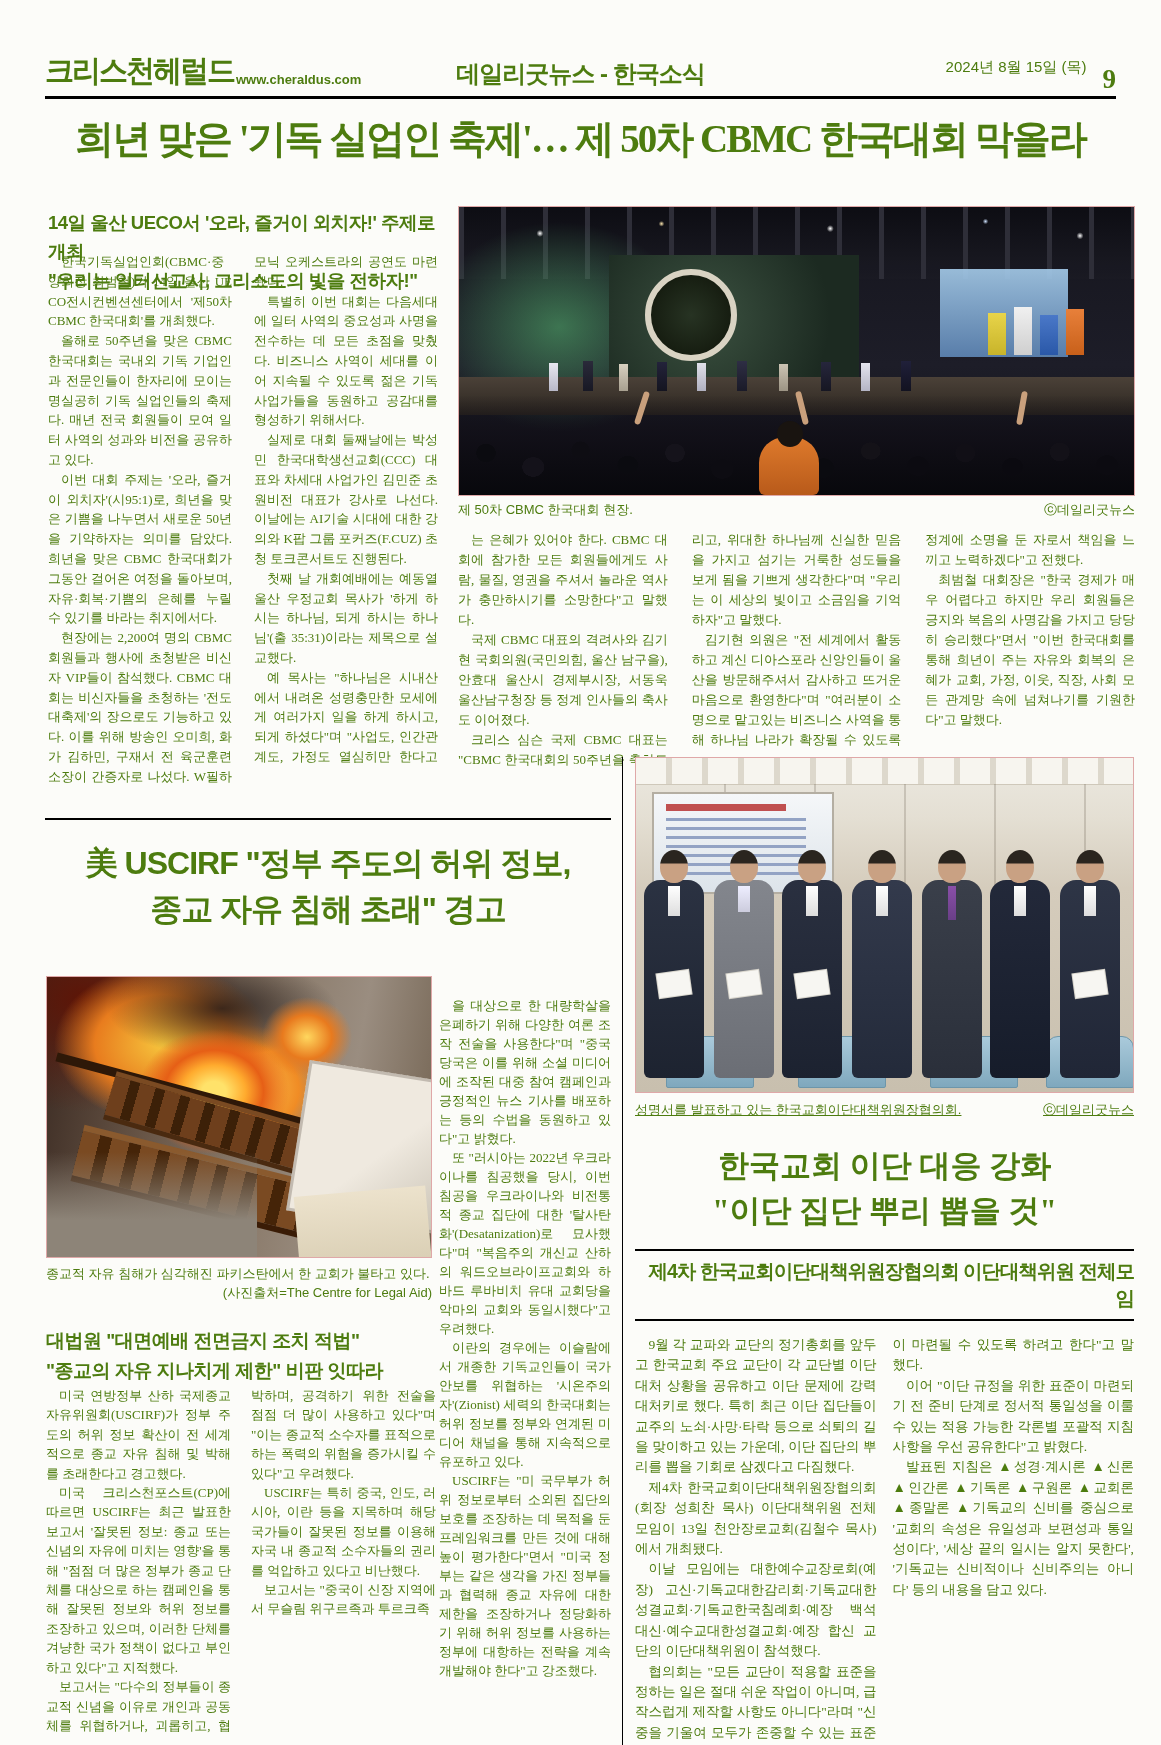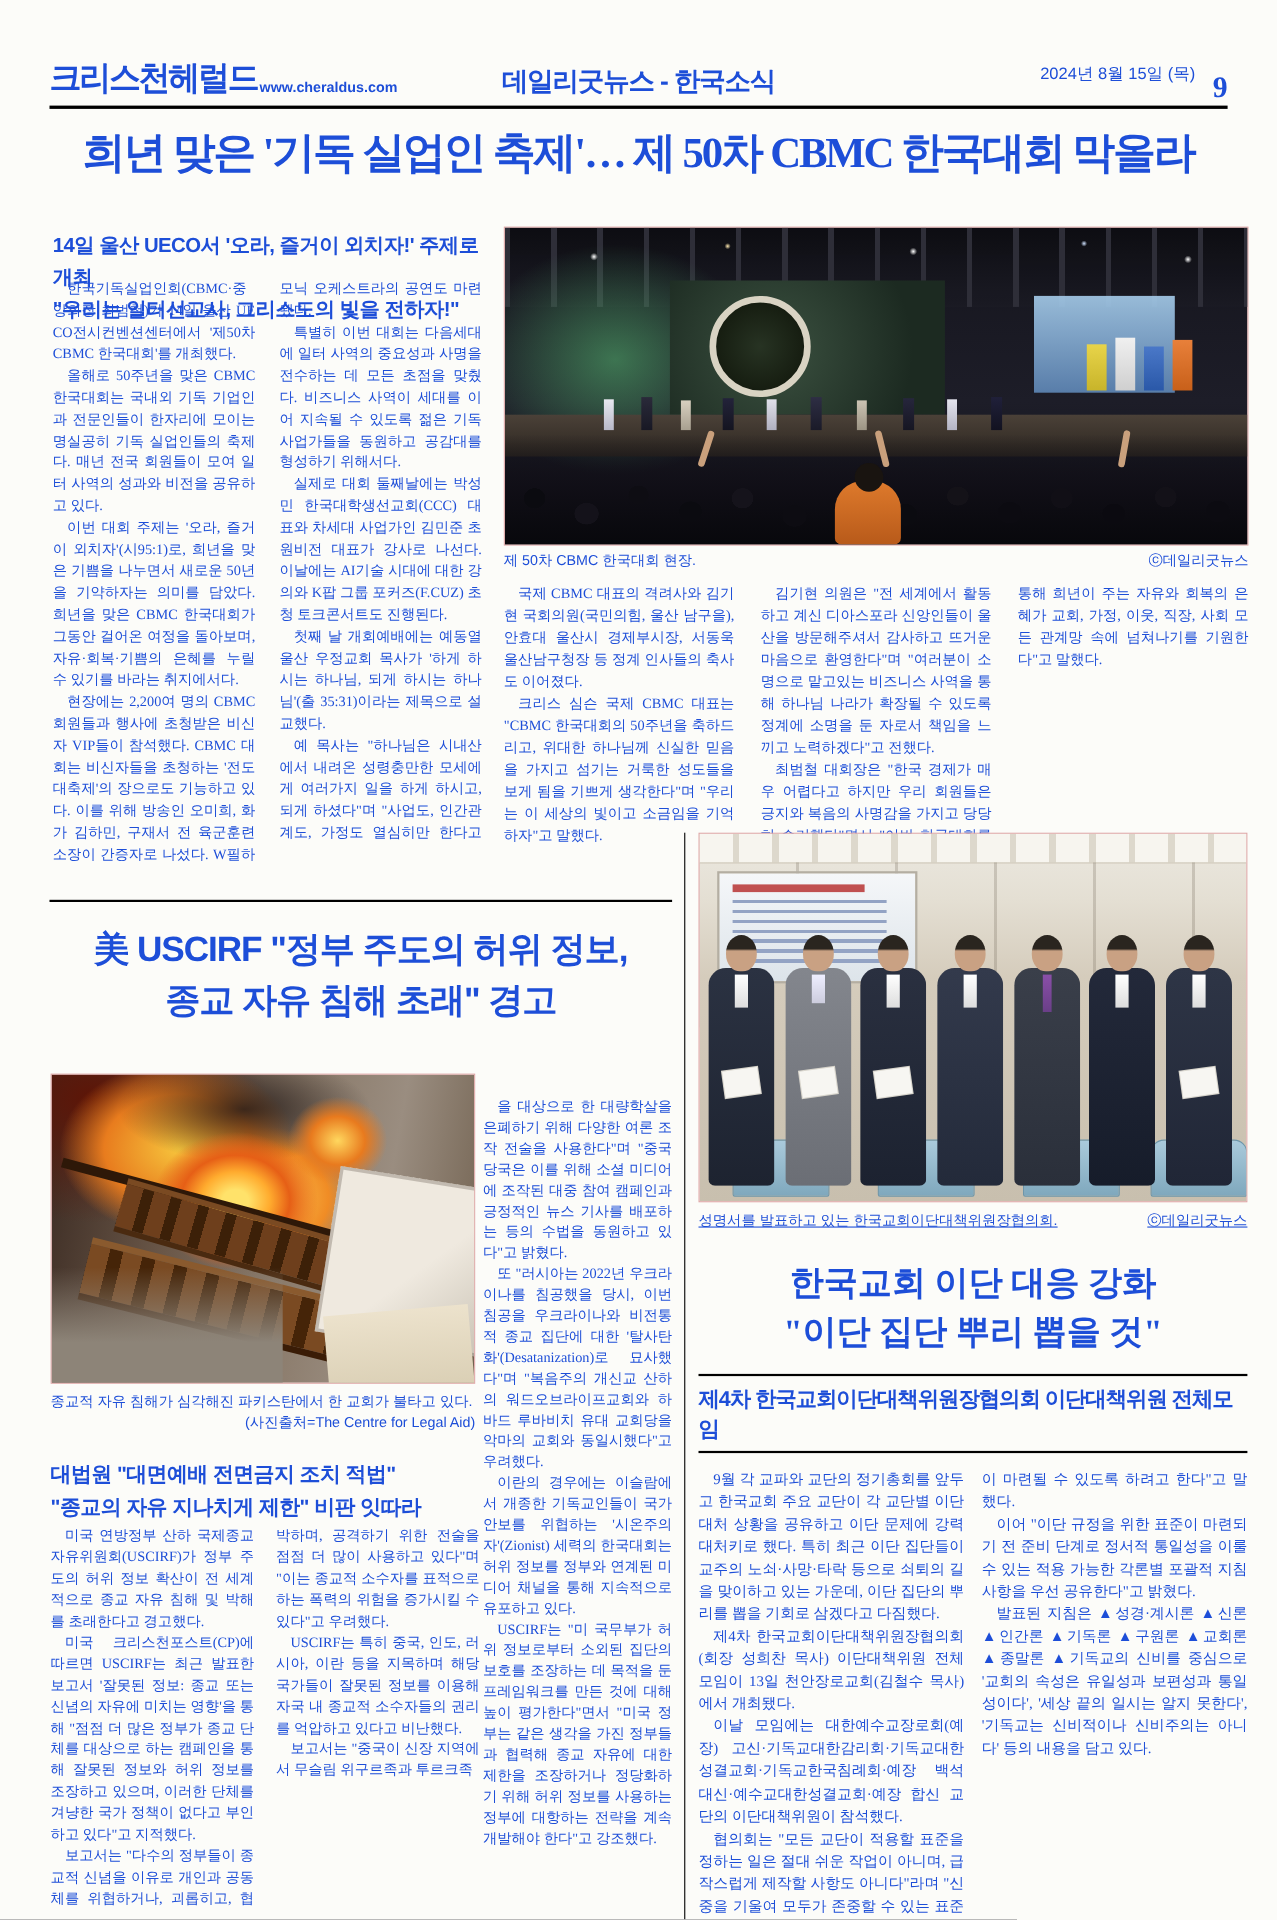--- a/index.html
+++ b/index.html
@@ -1,16 +1,16 @@
 <!DOCTYPE html>
 <html><head>
 <meta charset="utf-8">
 <style>
   html,body{margin:0;padding:0;background:#888;}
-  .page{position:relative;width:1161px;height:1745px;background:#fcfcf9;color:#1d4ed8;
+  .page{position:relative;width:1161px;height:1745px;background:#fcfcf9;color:#4d7c0f;
         font-family:"Liberation Serif","DejaVu Serif",serif;overflow:hidden;}
 
   
   .masthead{position:absolute;left:45px;top:46px;width:1071px;height:50px;
             border-bottom:3px solid #000;display:flex;align-items:flex-end;}
   .mh-logo{font-family:"Liberation Sans","DejaVu Sans",sans-serif;font-weight:bold;
            font-size:29px;letter-spacing:-2px;transform:scaleY(1.05);padding-bottom:4px;}
   .mh-url{font-family:"Liberation Sans",sans-serif;font-weight:bold;font-size:13px;
           margin-left:2px;padding-bottom:9px;}
   .mh-section{position:absolute;left:0;right:0;text-align:center;bottom:6px;
@@ -170,21 +170,21 @@
   .p3-man.suit-c{background:linear-gradient(#fff,#ddd) 50% 6px/12px 30px no-repeat,linear-gradient(#2a3040,#1c2230);}
   .p3-man.suit-d{background:linear-gradient(#fff,#ddd) 50% 6px/12px 30px no-repeat,linear-gradient(#333a4c,#232a3a);}
   .p3-man.suit-e{background:linear-gradient(#8a4fa8,#6a3f88) 50% 6px/8px 34px no-repeat,linear-gradient(#3a3f4a,#2a2f3a);}
   .p3-man.suit-f{background:linear-gradient(#fff,#ddd) 50% 6px/12px 30px no-repeat,linear-gradient(#23293a,#161c2a);}
   .p3-man.suit-g{background:linear-gradient(#fff,#ddd) 50% 6px/12px 30px no-repeat,linear-gradient(#2e3546,#202636);}
   .p3-man.has-paper::after{content:"";position:absolute;left:14px;top:92px;width:32px;height:24px;
      background:#f7f6f2;transform:rotate(-8deg);box-shadow:0 0 0 1px #d8d5cc;}
   .a3-caption{margin-top:8px;width:499px;text-decoration:underline;}
   .a3-headline{margin-top:24px;width:499px;text-align:center;font-weight:bold;
      font-size:31px;line-height:45px;letter-spacing:0;}
-  .a3-subhead{margin-top:16px;width:499px;box-sizing:border-box;text-align:left;
+  .a3-subhead{margin-top:16px;width:499px;box-sizing:border-box;text-align:right;
      font-size:19.5px;letter-spacing:-1px;
      border-top:2px solid #000;border-bottom:2px solid #000;padding:7px 0;}
   .a3-body{margin-top:14px;width:499px;height:438px;
      column-count:2;column-gap:16px;column-fill:auto;
      font-size:13.5px;line-height:20.4px;overflow:hidden;}
 </style>
 </head>
 <body>
 
 <div class="page">
@@ -234,20 +234,21 @@
     <div class="p1-orange"></div>
     <div class="p1-orange-head"></div>
   </div>
 
   <div class="a1-caption caption-row">
     <span>제 50차 CBMC 한국대회 현장.</span>
     <span>ⓒ데일리굿뉴스</span>
   </div>
 
   <div class="a1-body-right body-text">
+    <p>는 은혜가 있어야 한다. CBMC 대회에 참가한 모든 회원들에게도 사람, 물질, 영권을 주셔서 놀라운 역사가 충만하시기를 소망한다"고 말했다.</p>
     <p>국제 CBMC 대표의 격려사와 김기현 국회의원(국민의힘, 울산 남구을), 안효대 울산시 경제부시장, 서동욱 울산남구청장 등 정계 인사들의 축사도 이어졌다.</p>
     <p>크리스 심슨 국제 CBMC 대표는 "CBMC 한국대회의 50주년을 축하드리고, 위대한 하나님께 신실한 믿음을 가지고 섬기는 거룩한 성도들을 보게 됨을 기쁘게 생각한다"며 "우리는 이 세상의 빛이고 소금임을 기억하자"고 말했다.</p>
     <p>김기현 의원은 "전 세계에서 활동하고 계신 디아스포라 신앙인들이 울산을 방문해주셔서 감사하고 뜨거운 마음으로 환영한다"며 "여러분이 소명으로 맡고있는 비즈니스 사역을 통해 하나님 나라가 확장될 수 있도록 정계에 소명을 둔 자로서 책임을 느끼고 노력하겠다"고 전했다.</p>
     <p>최범철 대회장은 "한국 경제가 매우 어렵다고 하지만 우리 회원들은 긍지와 복음의 사명감을 가지고 당당히 승리했다"면서 "이번 한국대회를 통해 희년이 주는 자유와 회복의 은혜가 교회, 가정, 이웃, 직장, 사회 모든 관계망 속에 넘쳐나기를 기원한다"고 말했다.</p>
   </div>
 
   <div class="article2">
     <div class="a2-headline">
       <div>美 USCIRF "정부 주도의 허위 정보,</div>
       <div>종교 자유 침해 초래" 경고</div>

